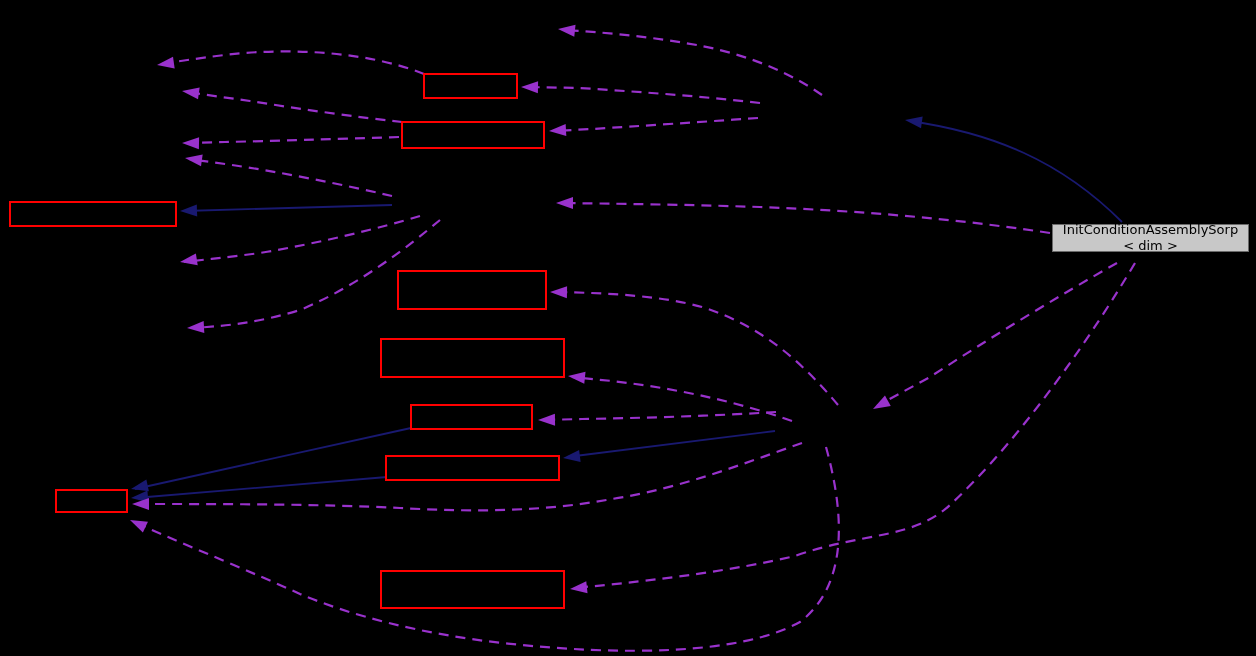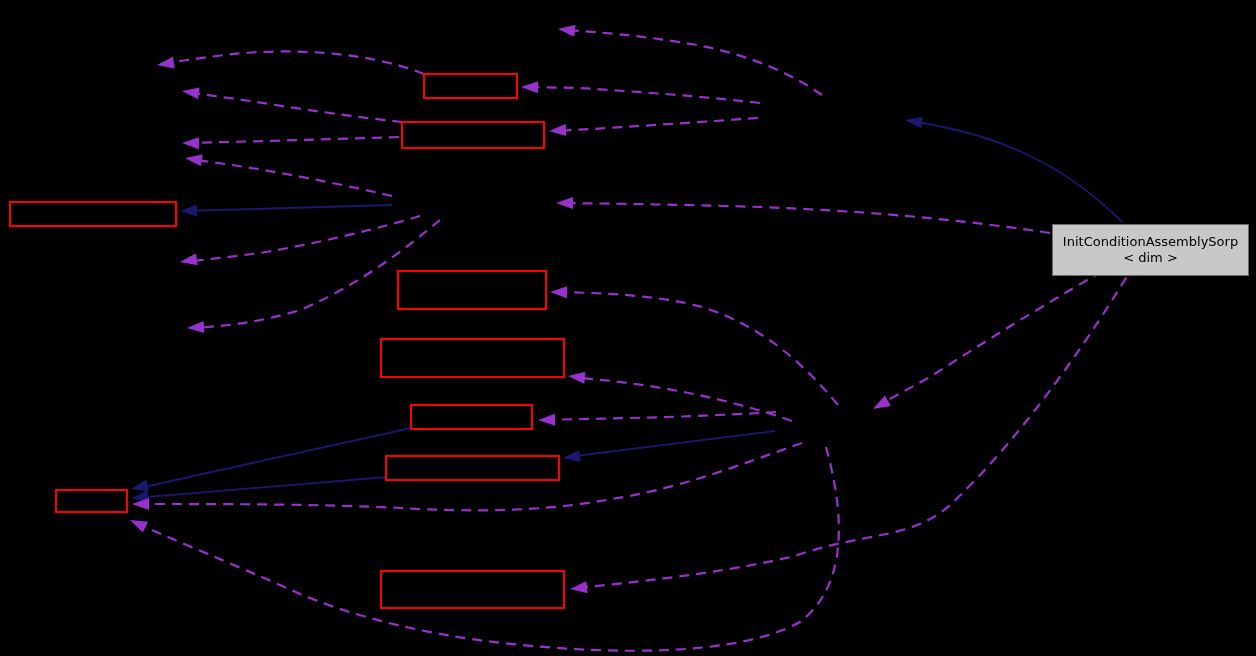--- a/index.html
+++ b/index.html
@@ -56,21 +56,21 @@
       <polygon points="0,0 17,6 17,-6" fill="#9932cc" transform="translate(568,376) rotate(366)"></polygon>
       <path d="M 776 412 C 712 416, 642 418, 582 419 L 542 420" fill="none" stroke="#9932cc" stroke-width="2.2" stroke-dasharray="10,7"></path>
       <polygon points="0,0 17,6 17,-6" fill="#9932cc" transform="translate(538,420) rotate(359)"></polygon>
       <path d="M 802 443 C 742 464, 682 488, 612 499 C 542 512, 472 512, 400 508 C 320 504, 222 504, 136 504" fill="none" stroke="#9932cc" stroke-width="2.2" stroke-dasharray="10,7"></path>
       <polygon points="0,0 17,6 17,-6" fill="#9932cc" transform="translate(132,504) rotate(360)"></polygon>
       <path d="M 1135 263 C 1095 330, 1025 435, 950 505 C 912 540, 862 532, 795 556 C 735 570, 662 580, 574 588" fill="none" stroke="#9932cc" stroke-width="2.2" stroke-dasharray="10,7"></path>
       <polygon points="0,0 17,6 17,-6" fill="#9932cc" transform="translate(570,589) rotate(354)"></polygon>
       <path d="M 826 447 C 842 505, 852 582, 800 622 C 740 655, 622 656, 502 643 C 422 634, 352 616, 300 594 C 252 572, 192 548, 134 522" fill="none" stroke="#9932cc" stroke-width="2.2" stroke-dasharray="10,7"></path>
       <polygon points="0,0 17,6 17,-6" fill="#9932cc" transform="translate(130,520) rotate(385)"></polygon>
     </svg>
-  <div id="main-node" style="left: 1052px; top: 224px; width: 197px; height: 52px; background: rgb(200, 200, 200); border: 1px solid rgb(106, 106, 106); color: rgb(0, 0, 0);">
+  <div id="main-node" style="left: 1052px; top: 224px; width: 197px; height: 28px; background: rgb(200, 200, 200); border: 1px solid rgb(106, 106, 106); color: rgb(0, 0, 0);">
     <span>InitConditionAssemblySorp</span>
     <span>&lt; dim &gt;</span>
   </div>
 <div class="red-node" style="left: 423px; top: 73px; width: 95px; height: 26px; border-color: rgb(255, 0, 0);"></div>
     <div class="red-node" style="left: 401px; top: 121px; width: 144px; height: 28px; border-color: rgb(255, 0, 0);"></div>
     <div class="red-node" style="left: 9px; top: 201px; width: 168px; height: 26px; border-color: rgb(255, 0, 0);"></div>
     <div class="red-node" style="left: 397px; top: 270px; width: 150px; height: 40px; border-color: rgb(255, 0, 0);"></div>
     <div class="red-node" style="left: 380px; top: 338px; width: 185px; height: 40px; border-color: rgb(255, 0, 0);"></div>
     <div class="red-node" style="left: 410px; top: 404px; width: 123px; height: 26px; border-color: rgb(255, 0, 0);"></div>
     <div class="red-node" style="left: 385px; top: 455px; width: 175px; height: 26px; border-color: rgb(255, 0, 0);"></div>

